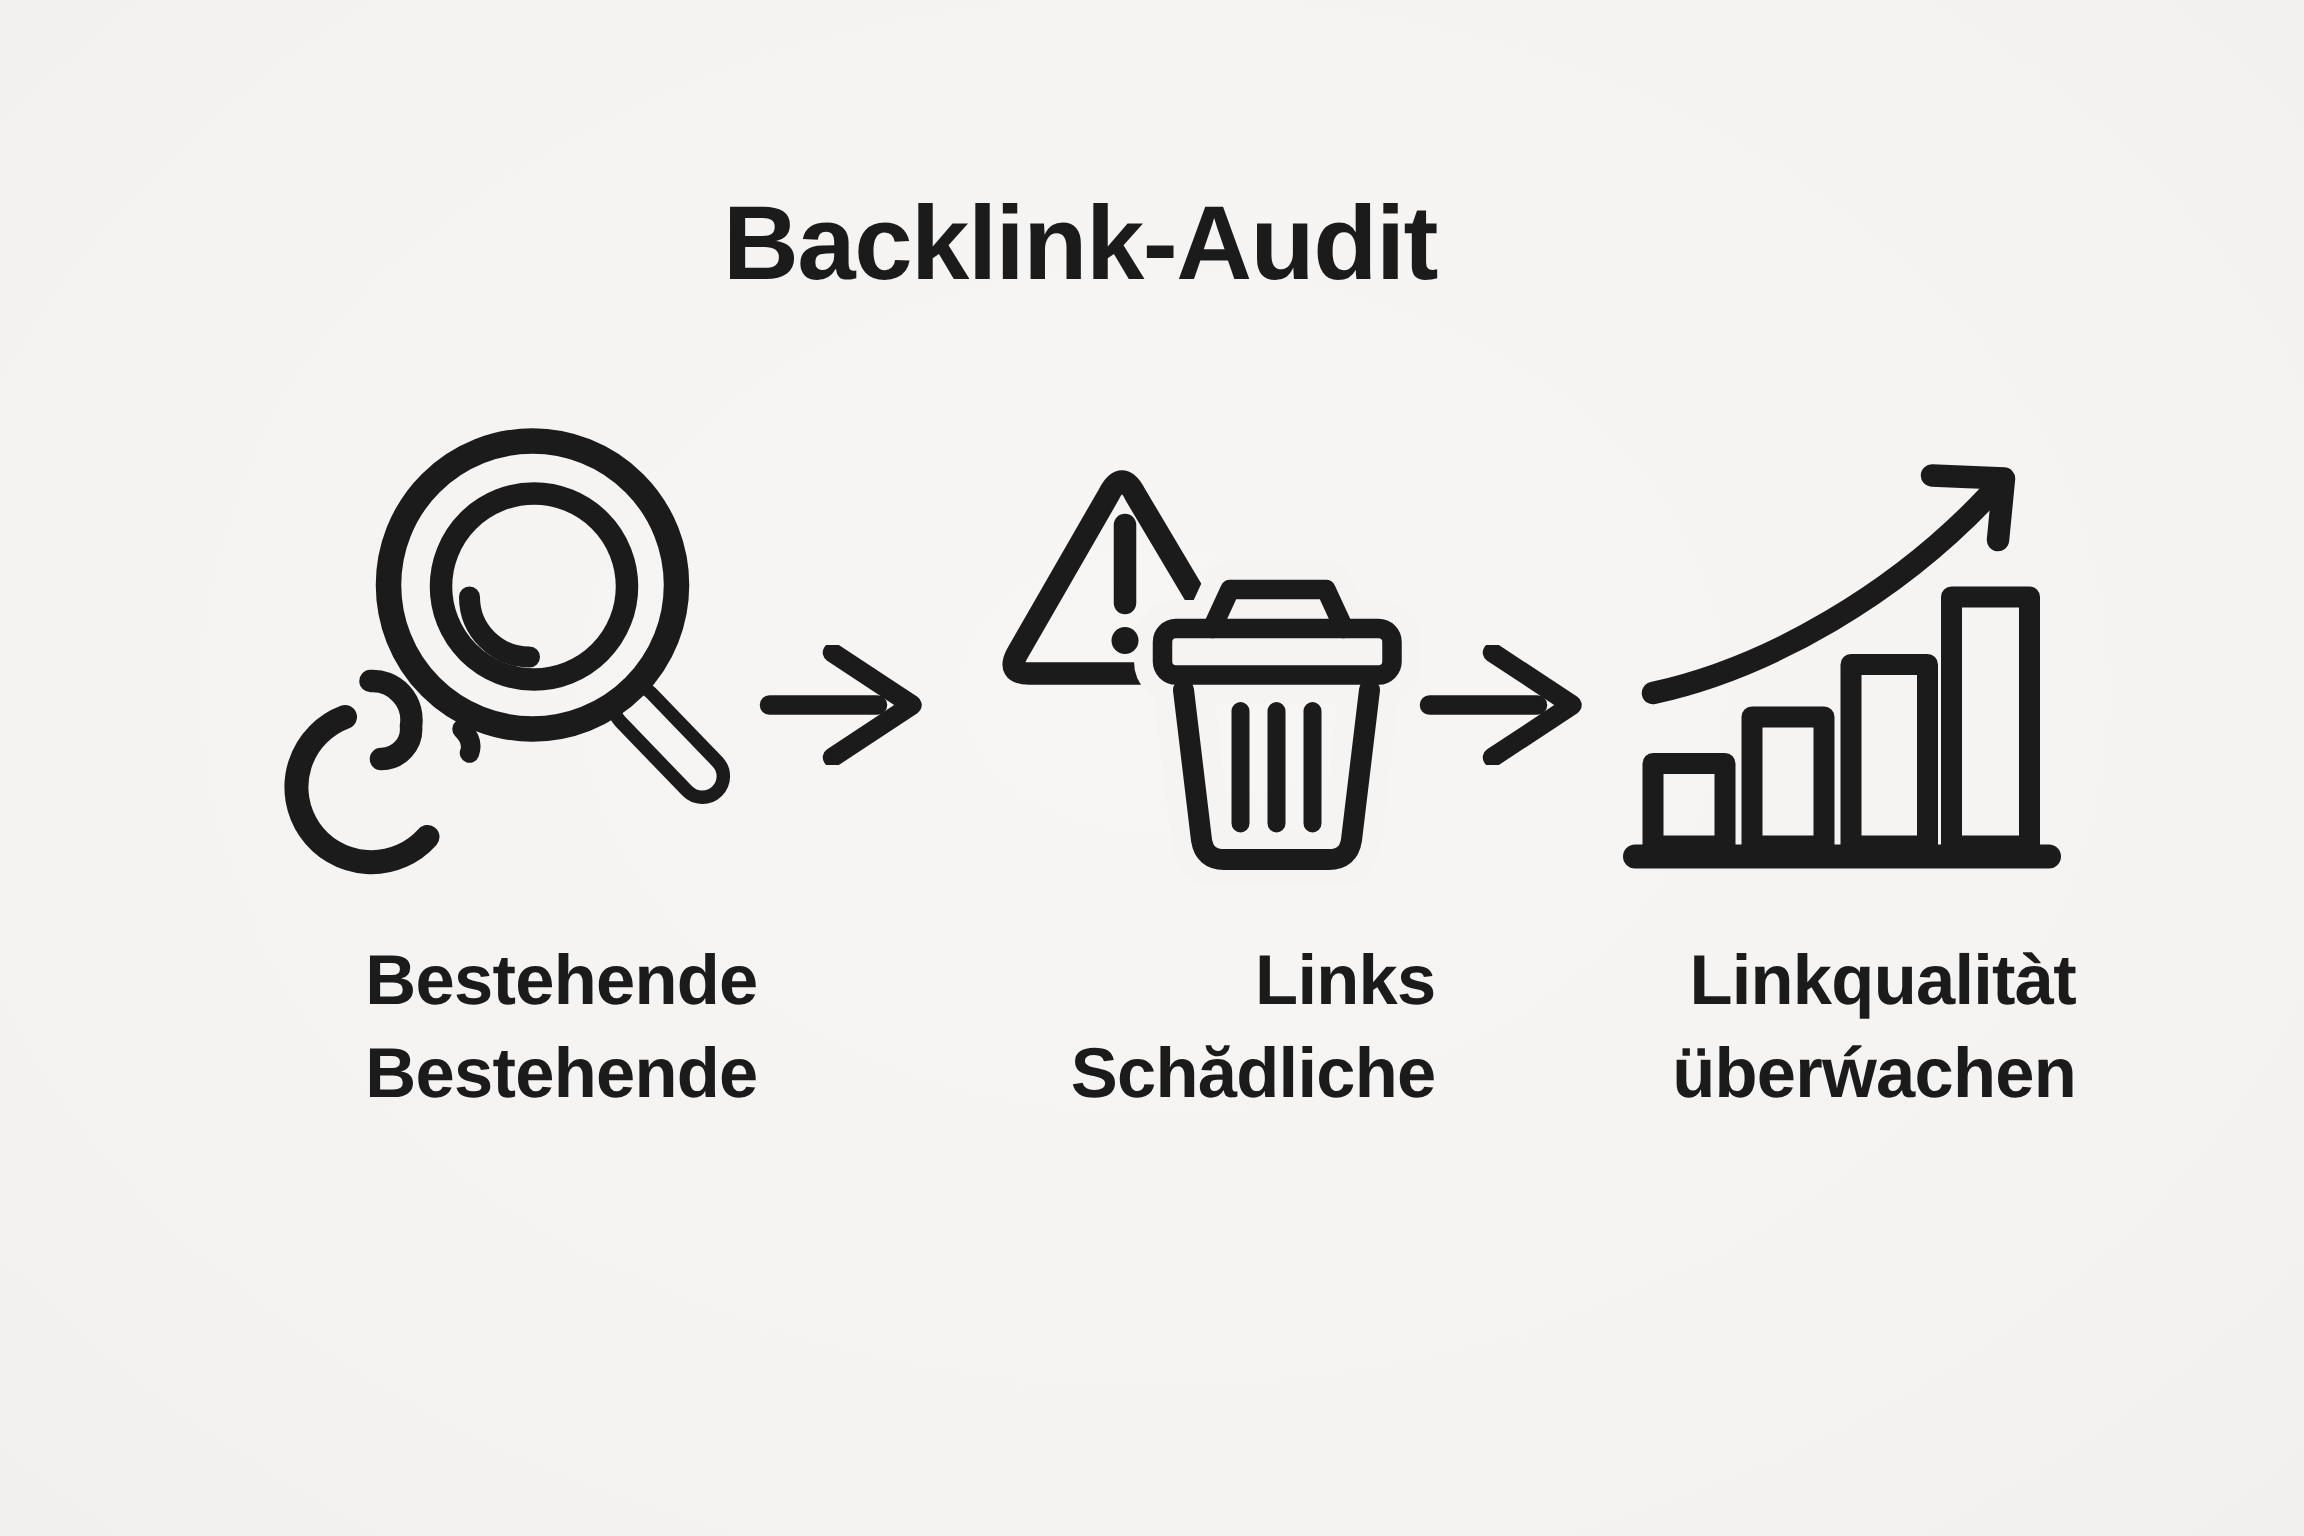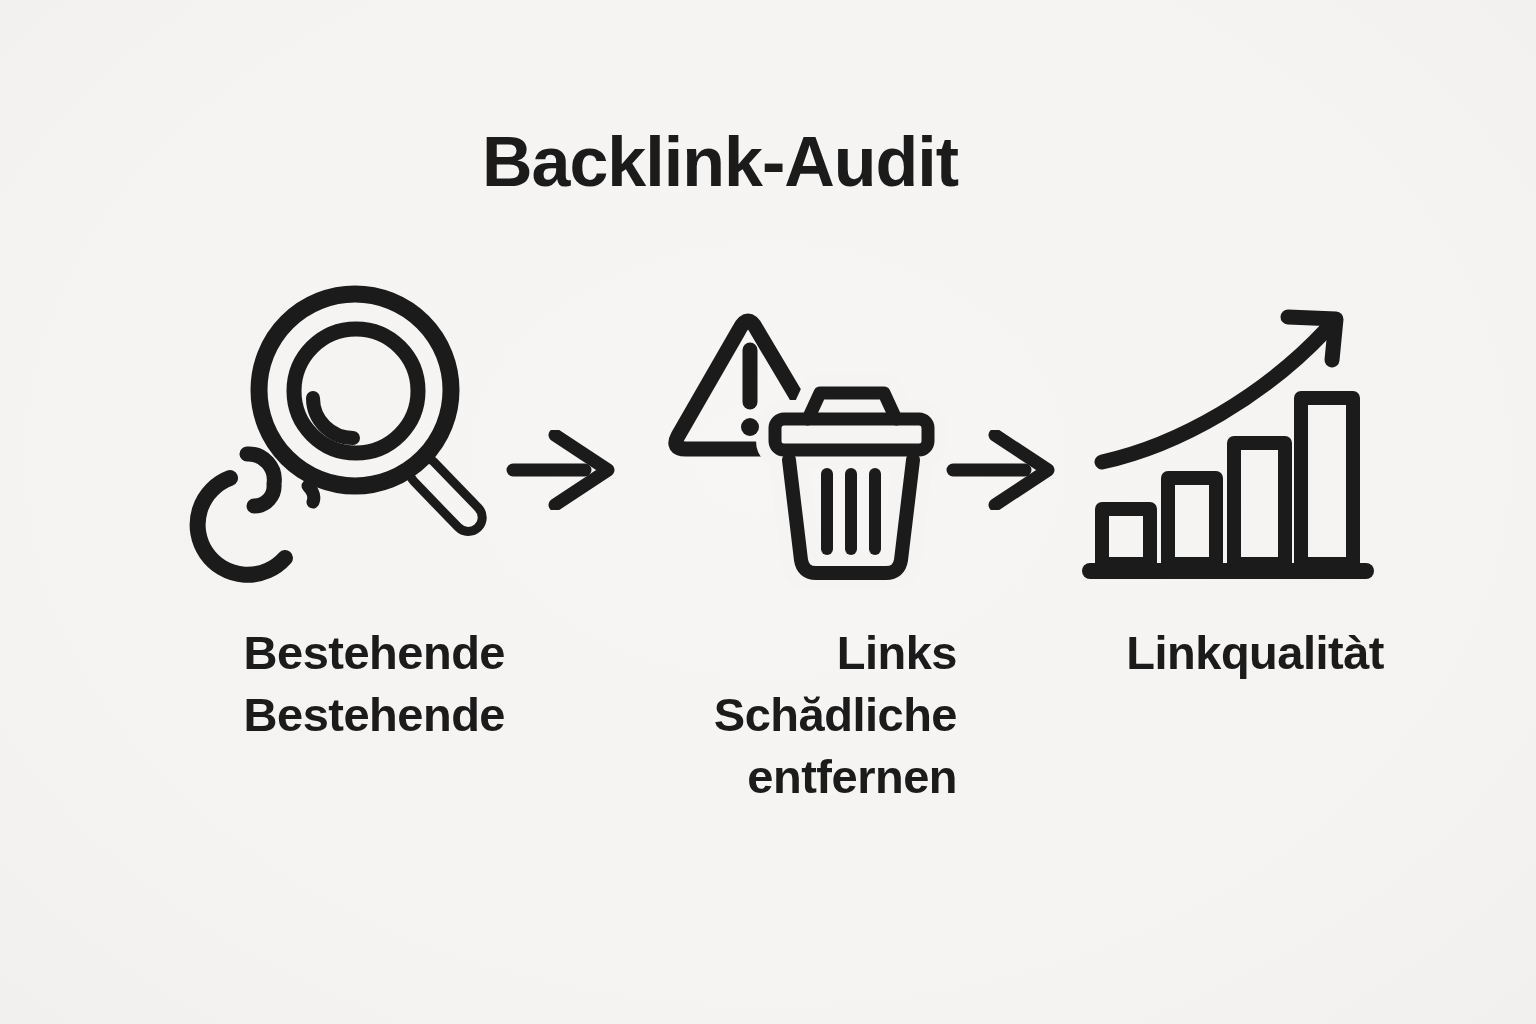--- a/index.html
+++ b/index.html
@@ -138,20 +138,20 @@
   </div>
 
   <div class="step-label" id="label-1">
     <div>Bestehende</div>
     <div>Bestehende</div>
   </div>
 
   <div class="step-label" id="label-2">
     <div>Links</div>
     <div>Schădliche</div>
-    <div>entfernen</div>
   </div>
 
   <div class="step-label" id="label-3">
     <div>Linkqualitàt</div>
+    <div>überẃachen</div>
   </div>
 
 </div>
 
 </body></html>

